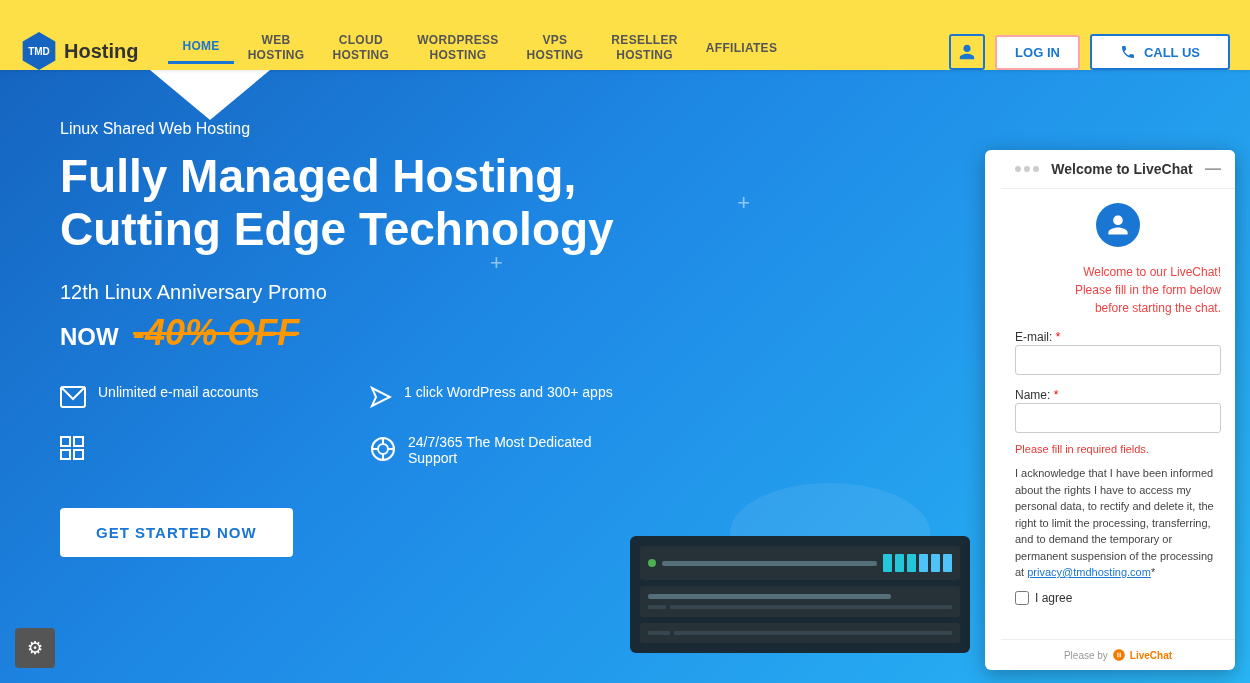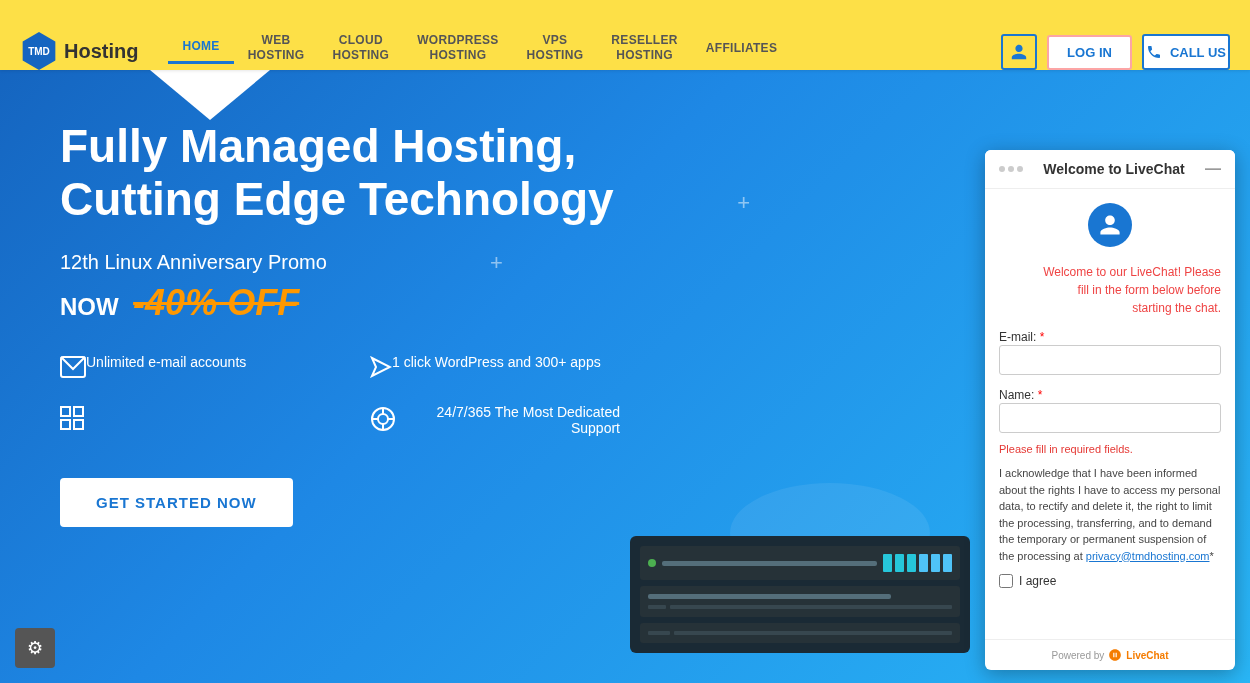--- a/index.html
+++ b/index.html
@@ -75,21 +75,21 @@
       background: #fff;
       font-size: 13px;
       font-weight: bold;
       cursor: pointer;
       border-radius: 3px;
     }
     .btn-call {
       display: flex;
       align-items: center;
       gap: 8px;
-      padding: 8px 2px;
+      padding: 8px 28px;
       border: 2px solid #1976d2;
       color: #1976d2;
       background: #fff;
       font-size: 13px;
       font-weight: bold;
       cursor: pointer;
       border-radius: 3px;
     }
     .user-icon-box {
       width: 36px;
@@ -142,23 +142,23 @@
     .features-grid {
       display: grid;
       grid-template-columns: 1fr 1fr;
       gap: 20px 60px;
       margin-bottom: 40px;
       max-width: 560px;
     }
     .feature-item {
       display: flex;
       align-items: flex-start;
+      gap: 12px;
       color: #fff;
       font-size: 14px;
-      text-align: right;
     }
     .feature-icon {
       font-size: 22px;
       color: #fff;
       margin-top: 2px;
       flex-shrink: 0;
     }
     .btn-get-started {
       background: #fff;
       color: #1976d2;
@@ -196,20 +196,21 @@
       top: 150px;
       right: 15px;
       width: 250px;
       background: #fff;
       border-radius: 6px;
       box-shadow: 0 4px 20px rgba(0,0,0,0.3);
       z-index: 100;
       display: flex;
       flex-direction: column;
       height: 520px;
+      padding-left: 16px;
     }
     .livechat-header {
       background: #fff;
       border-bottom: 1px solid #eee;
       padding: 10px 14px;
       display: flex;
       align-items: center;
       justify-content: space-between;
       border-radius: 6px 6px 0 0;
     }
@@ -411,20 +412,21 @@
   
   <div class="hero-triangle"></div>
 
   
   <div class="plus-deco" style="top:180px;left:490px;">+</div>
   <div class="plus-deco" style="top:120px;right:500px;">+</div>
 
   
   <div class="cloud-deco"></div>
 
+  <p class="hero-subtitle">Linux Shared Web Hosting</p>
   <h1 class="hero-title">Fully Managed Hosting, Cutting Edge Technology</h1>
 
   <p class="hero-promo">12th Linux Anniversary Promo</p>
   <div style="margin-bottom:30px;">
     <span style="color:#fff;font-size:24px;font-weight:bold;">NOW</span>
     <span style="color:#ff9800;font-size:36px;font-weight:bold;font-style:italic;text-decoration:line-through;margin-left:10px;">-40% OFF</span>
   </div>
 
   <div class="features-grid">
     <div class="feature-item">
@@ -556,19 +558,19 @@
       <a href="#">privacy@tmdhosting.com</a><span>*</span>
     </p>
 
     <div class="livechat-agree">
       <input type="checkbox" style="">
       <span>I agree</span>
     </div>
   </div>
 
   <div class="livechat-footer">
-    <span>Powered by</span>
+    <span>Please by</span>
     <svg width="14" height="14" viewBox="0 0 24 24" fill="#f57c00">
       <path d="M12 2C6.48 2 2 6.48 2 12s4.48 10 10 10 10-4.48 10-10S17.52 2 12 2zm-1 14H9V8h2v8zm4 0h-2V8h2v8z"></path>
     </svg>
     <span class="livechat-footer-brand">LiveChat</span>
   </div>
 </div>
 
 </body></html>

